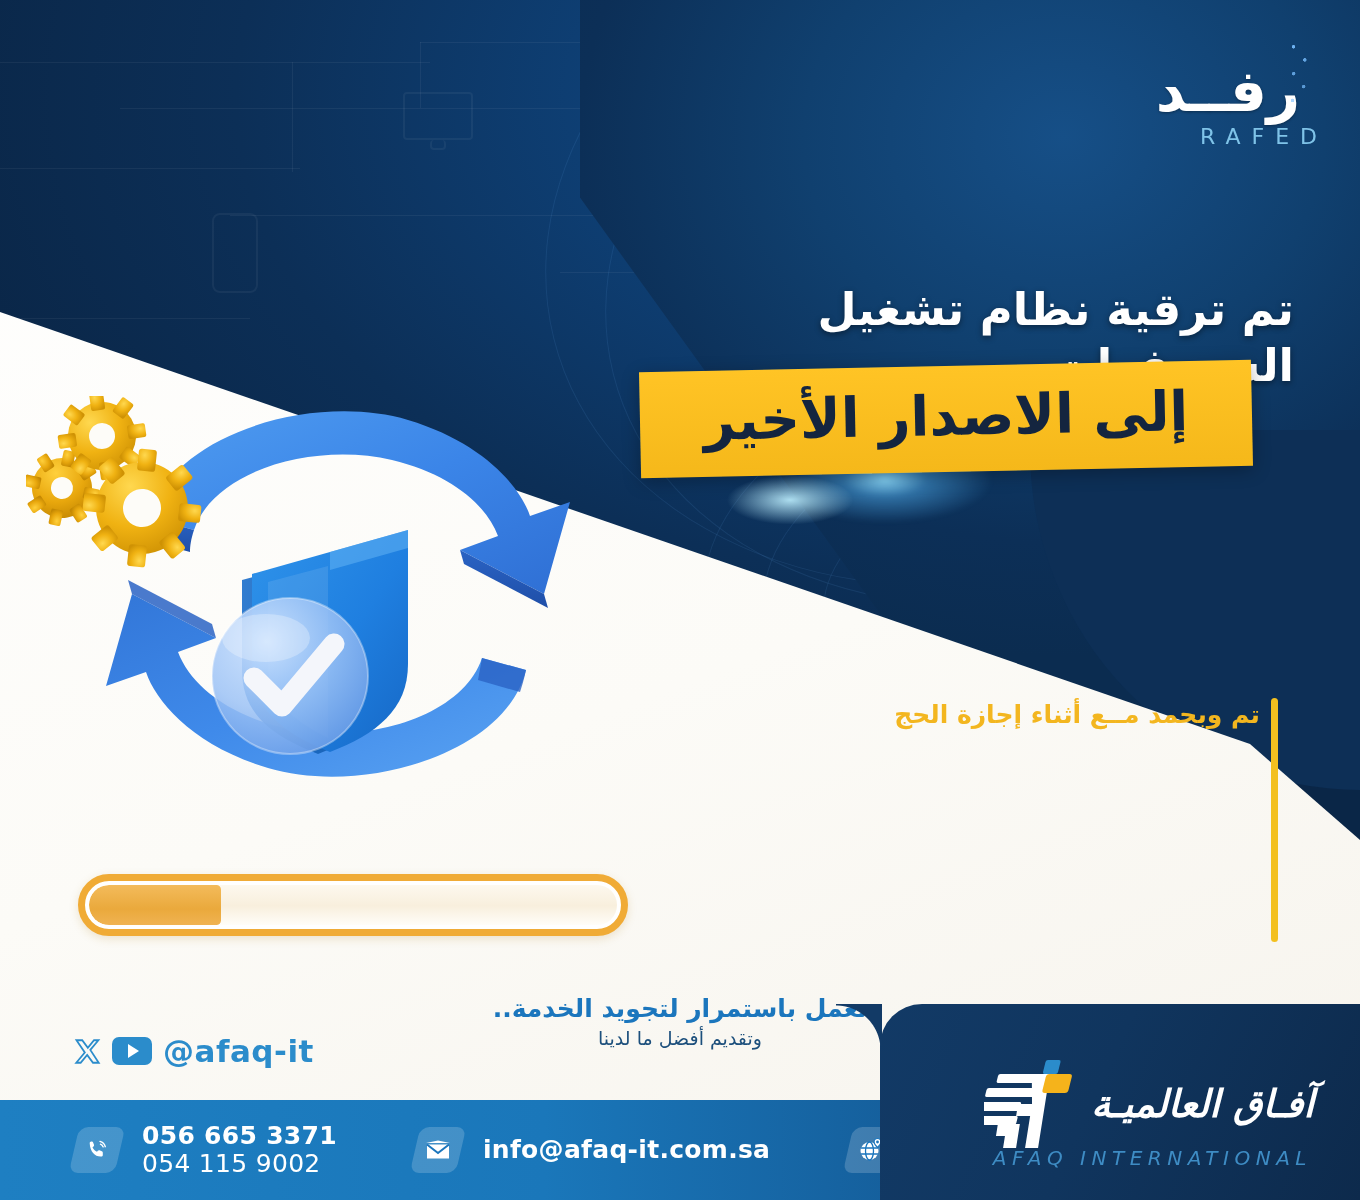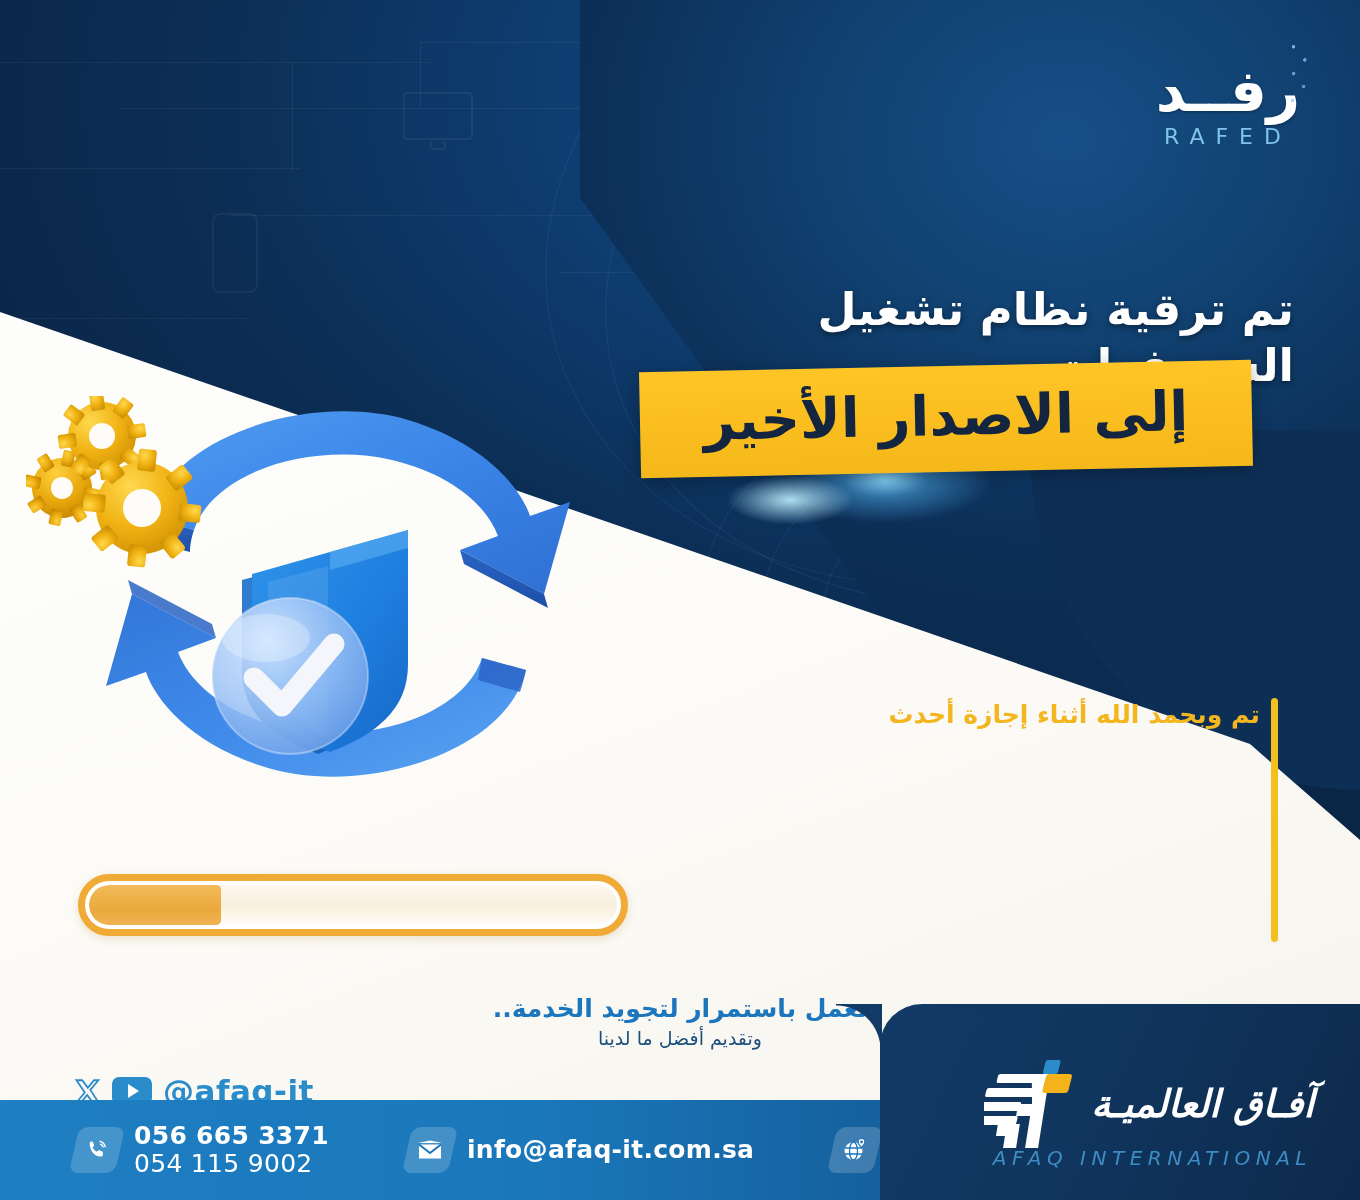--- a/index.html
+++ b/index.html
@@ -76,21 +76,21 @@
     position:absolute; left:1128px; top:62px; width:200px; height:120px;
     text-align:center;
   }
   .rafed-ar {
     color:#ffffff; font-size:58px; font-weight:700; line-height:1;
     letter-spacing:-1px; direction:rtl;
     text-shadow:0 1px 3px rgba(0,0,0,.35);
   }
   .rafed-en {
     color:#7fc3e8; font-size:22px; letter-spacing:11px; margin-top:4px;
-    direction:ltr; font-weight:500;
+    direction:ltr; font-weight:500;text-align:right;
   }
   .rafed-dots{
     position:absolute; right:18px; top:-22px; width:26px; height:76px;
     background:
       radial-gradient(circle at 20% 10%, rgba(120,190,255,.9) 0 1.5px, transparent 2px),
       radial-gradient(circle at 70% 25%, rgba(120,190,255,.8) 0 1.5px, transparent 2px),
       radial-gradient(circle at 35% 45%, rgba(120,190,255,.75) 0 1.5px, transparent 2px),
       radial-gradient(circle at 80% 60%, rgba(120,190,255,.7) 0 1.5px, transparent 2px),
       radial-gradient(circle at 45% 80%, rgba(120,190,255,.6) 0 1.5px, transparent 2px);
     transform:rotate(8deg);
@@ -164,21 +164,21 @@
   }
   .tagline .t1 {
     color:#1b76bd; font-size:25px; font-weight:700; letter-spacing:0;
   }
   .tagline .t2 {
     color:#1c4f7c; font-size:19px; font-weight:500; margin-top:4px;
   }
 
   
   .social {
-    position:absolute; left:74px; top:1073px; display:flex; align-items:center; gap:11px;
+    position:absolute; left:74px; top:1033px; display:flex; align-items:center; gap:11px;
     direction:ltr;
   }
   .x-icon { width:27px; height:27px; color:#2b8ccb; }
   .yt-icon {
     width:40px; height:28px; background:#2b8ccb; border-radius:7px;
     display:flex; align-items:center; justify-content:center;
   }
   .yt-icon .play {
     width:0;height:0;border-left:11px solid #fff;
     border-top:7px solid transparent; border-bottom:7px solid transparent;
@@ -188,21 +188,21 @@
 
   
   .footer {
     position:absolute; left:0; bottom:0; width:1360px; height:100px;
     background:linear-gradient(90deg,#1e7fc2 0%, #1a77ba 40%, #155f9c 66%, #113f70 84%, #0f2f5a 100%);
   }
   .footer-row {
     position:absolute; left:0; bottom:0; width:1360px; height:100px;
     display:flex; align-items:center; direction:ltr;
   }
-  .contact { display:flex; align-items:center; gap:14px; }
+  .contact { display:flex; align-items:center; gap:22px; }
   .c-phone { margin-left:74px; }
   .c-mail  { margin-left:78px; }
   .c-web   { margin-left:78px; }
   .cico {
     width:46px; height:46px; background:rgba(255,255,255,.18);
     transform:skewX(-13deg); border-radius:9px;
     display:flex; align-items:center; justify-content:center;
   }
   .cico > * { transform:skewX(13deg); }
   .ctext { color:#fff; font-size:25px; font-weight:700; line-height:1.12; letter-spacing:.3px; }
@@ -416,21 +416,21 @@
   </div>
 
   <div class="progress-wrap">
     <div class="progress-track">
       <div class="progress-fill" style="width: 25%;"></div>
     </div>
   </div>
 
   <div class="v-rule"></div>
   <div class="body-block">
-    <div class="body-head">تم وبحمد الله أثناء إجازة أحدث</div>
+    <div class="body-head">تم وبحمد مــع أثناء إجازة الحج</div>
   </div>
 
   <div class="tagline">
     <div class="t1">نعمل باستمرار لتجويد الخدمة..</div>
     <div class="t2">وتقديم أفضل ما لدينا</div>
   </div>
 
   <div class="social">
     <svg class="x-icon" viewBox="0 0 24 24">
       <path d="M2.2 2h5.1l5 6.7L17.8 2h3.9l-7.2 8.6L22 22h-5.1l-5.2-7L5.9 22H2l7.6-9.1L2.2 2z" fill="none" stroke="#2b8ccb" stroke-width="1.6"></path>

